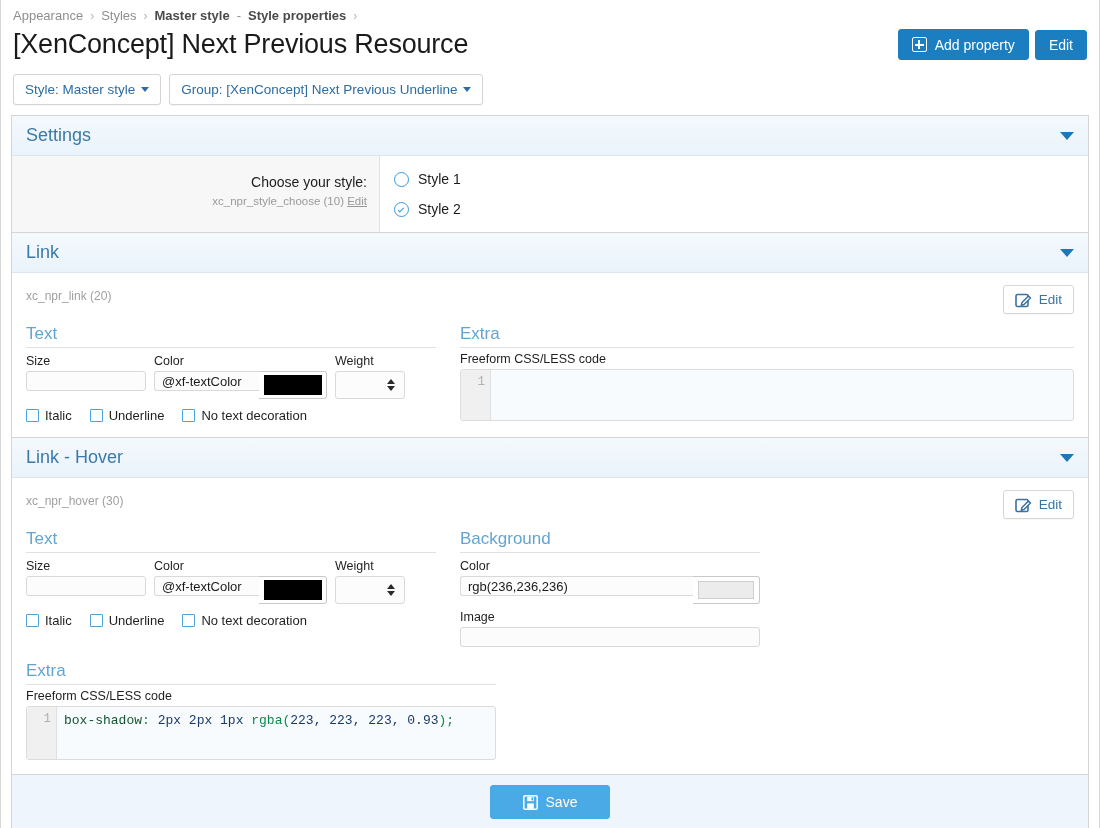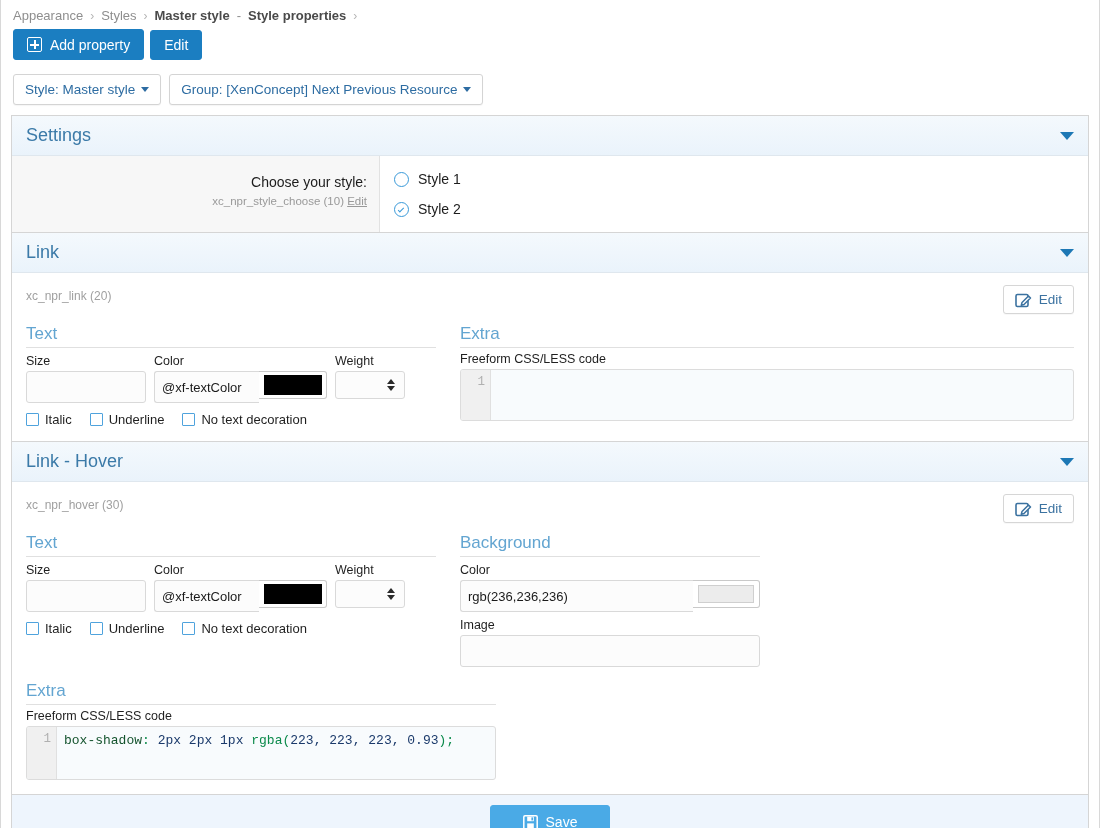--- a/index.html
+++ b/index.html
@@ -192,21 +192,21 @@
     border-bottom: 1px solid #e0e0e0;
   }
 
   .field-row { display: flex; gap: 8px; margin-top: 6px; }
   .field { display: flex; flex-direction: column; }
   .field-label { font-size: 12.5px; color: #1f1f1f; margin-bottom: 3px; }
   .inp {
     border: 1px solid #d9d9d9;
     border-radius: 3px;
     background: #fcfcfc;
-    height: 32px;
+    height: 20px;
     padding: 0 7px;
     font-size: 13px;
     font-family: "Liberation Sans", sans-serif;
     color: #1a1a1a;
     outline: none;
   }
   .inp.size { width: 120px; }
   .inp.colortext { width: 105px; border-right: none; border-radius: 3px 0 0 3px; }
   .swatch-black {
     width: 68px; height: 28px;
@@ -322,36 +322,37 @@
     <span class="sep">›</span>
     <span>Styles</span>
     <span class="sep">›</span>
     <span class="crumb-strong">Master style</span>
     <span class="dash">-</span>
     <span class="crumb-strong">Style properties</span>
     <span class="sep">›</span>
   </div>
 
   <div class="title-row">
+    <h1 class="page-title">[XenConcept] Next Previous Resource</h1>
     <div class="title-actions">
       <button class="btn-primary">
         <span class="icon-box-plus"></span>
         <span>Add property</span>
       </button>
       <button class="btn-primary">Edit</button>
     </div>
   </div>
 
   <div class="pill-row">
     <button class="pill">
       <span>Style: Master style</span>
       <span class="caret-down-sm"></span>
     </button>
     <button class="pill">
-      <span>Group: [XenConcept] Next Previous Resource</span>
+      <span>Group: [XenConcept] Next Previous Underline</span>
       <span class="caret-down-sm"></span>
     </button>
   </div>
 
   <div class="block first">
     <div class="block-header">
       <h2>Settings</h2>
       <span class="caret-toggle"></span>
     </div>
     <div class="block-body">

